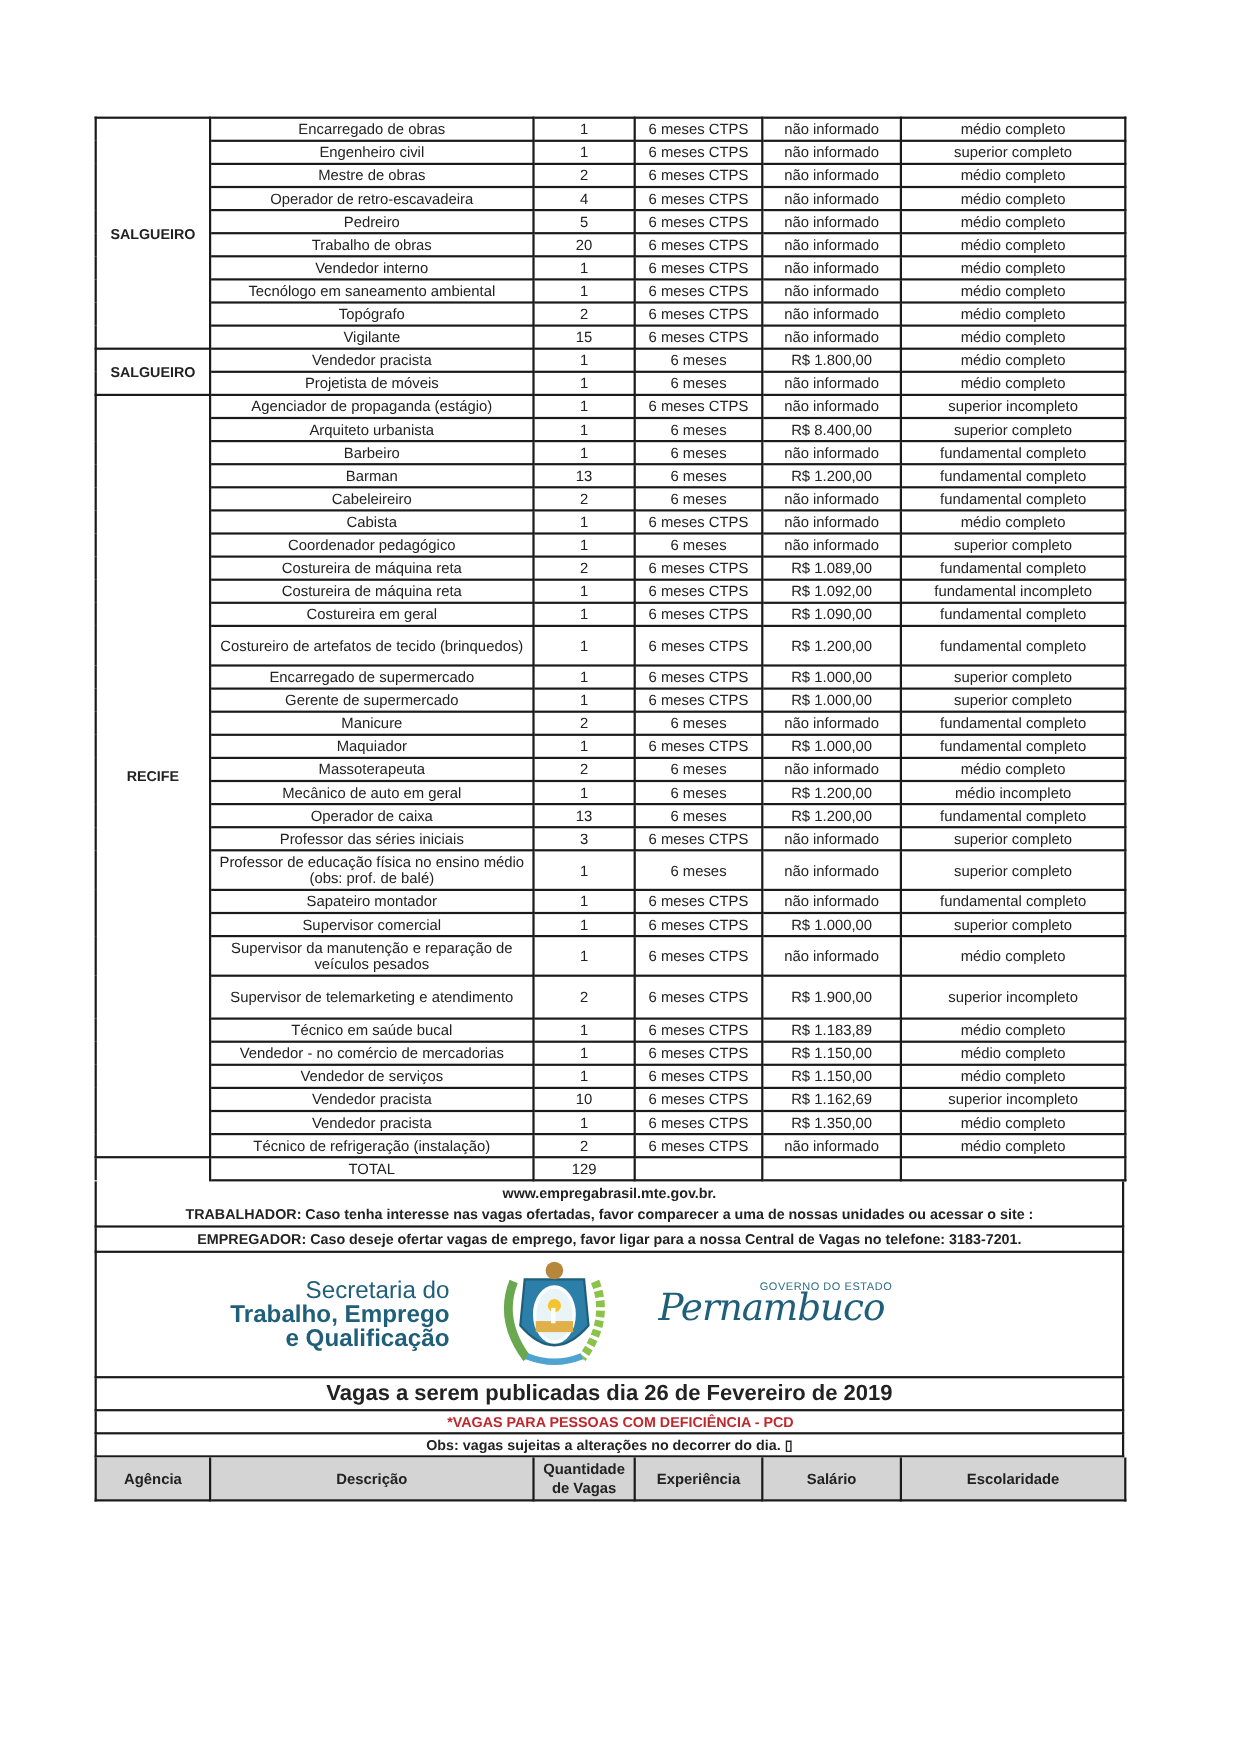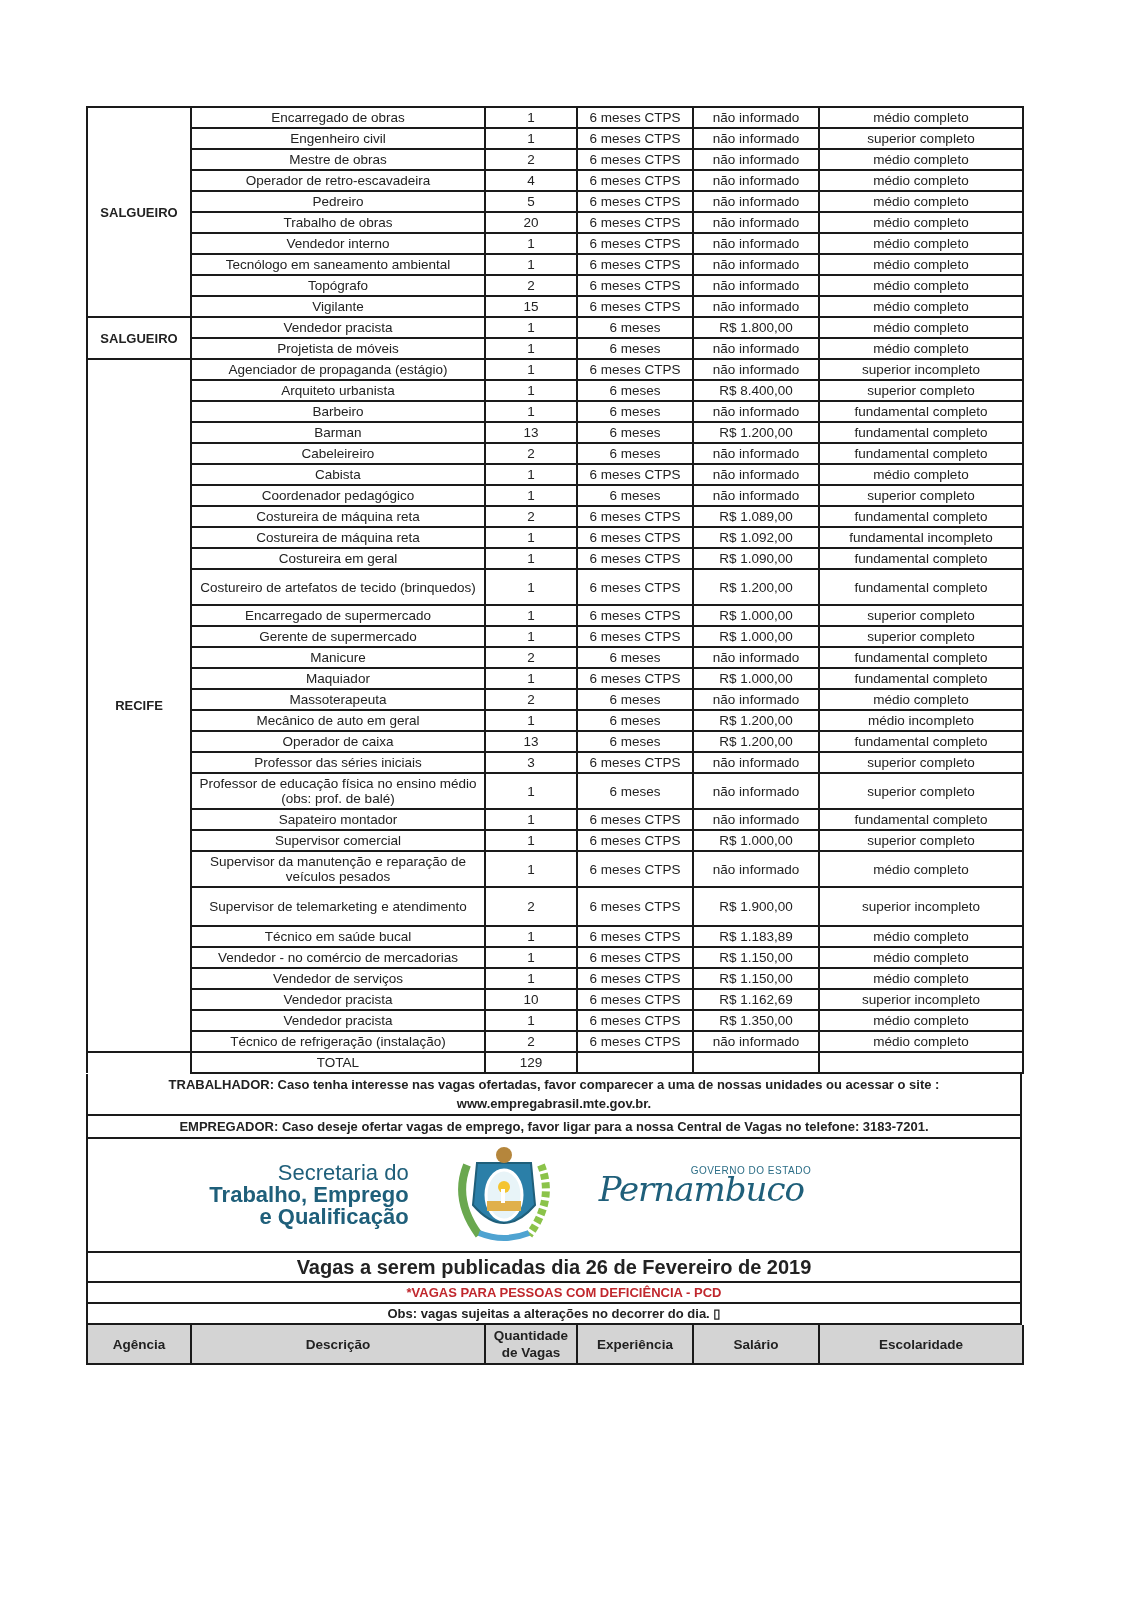--- a/index.html
+++ b/index.html
@@ -341,22 +341,22 @@
           <td>TOTAL</td>
           <td>129</td>
           <td></td>
           <td></td>
           <td></td>
         </tr>
       </tbody>
   </table>
 
   <div class="block notice">
+    <div>www.empregabrasil.mte.gov.br.</div>
     <div>TRABALHADOR: Caso tenha interesse nas vagas ofertadas, favor comparecer a uma de nossas unidades ou acessar o site :</div>
-    <div>www.empregabrasil.mte.gov.br.</div>
   </div>
   <div class="block notice">EMPREGADOR: Caso deseje ofertar vagas de emprego, favor ligar para a nossa Central de Vagas no telefone: 3183-7201.</div>
 
   <div class="block logo-area">
     <div class="sec-text">
       <div>Secretaria do</div>
       <div class="b">Trabalho, Emprego</div>
       <div class="b">e Qualificação</div>
     </div>
     <svg class="crest" viewBox="0 0 110 100">

